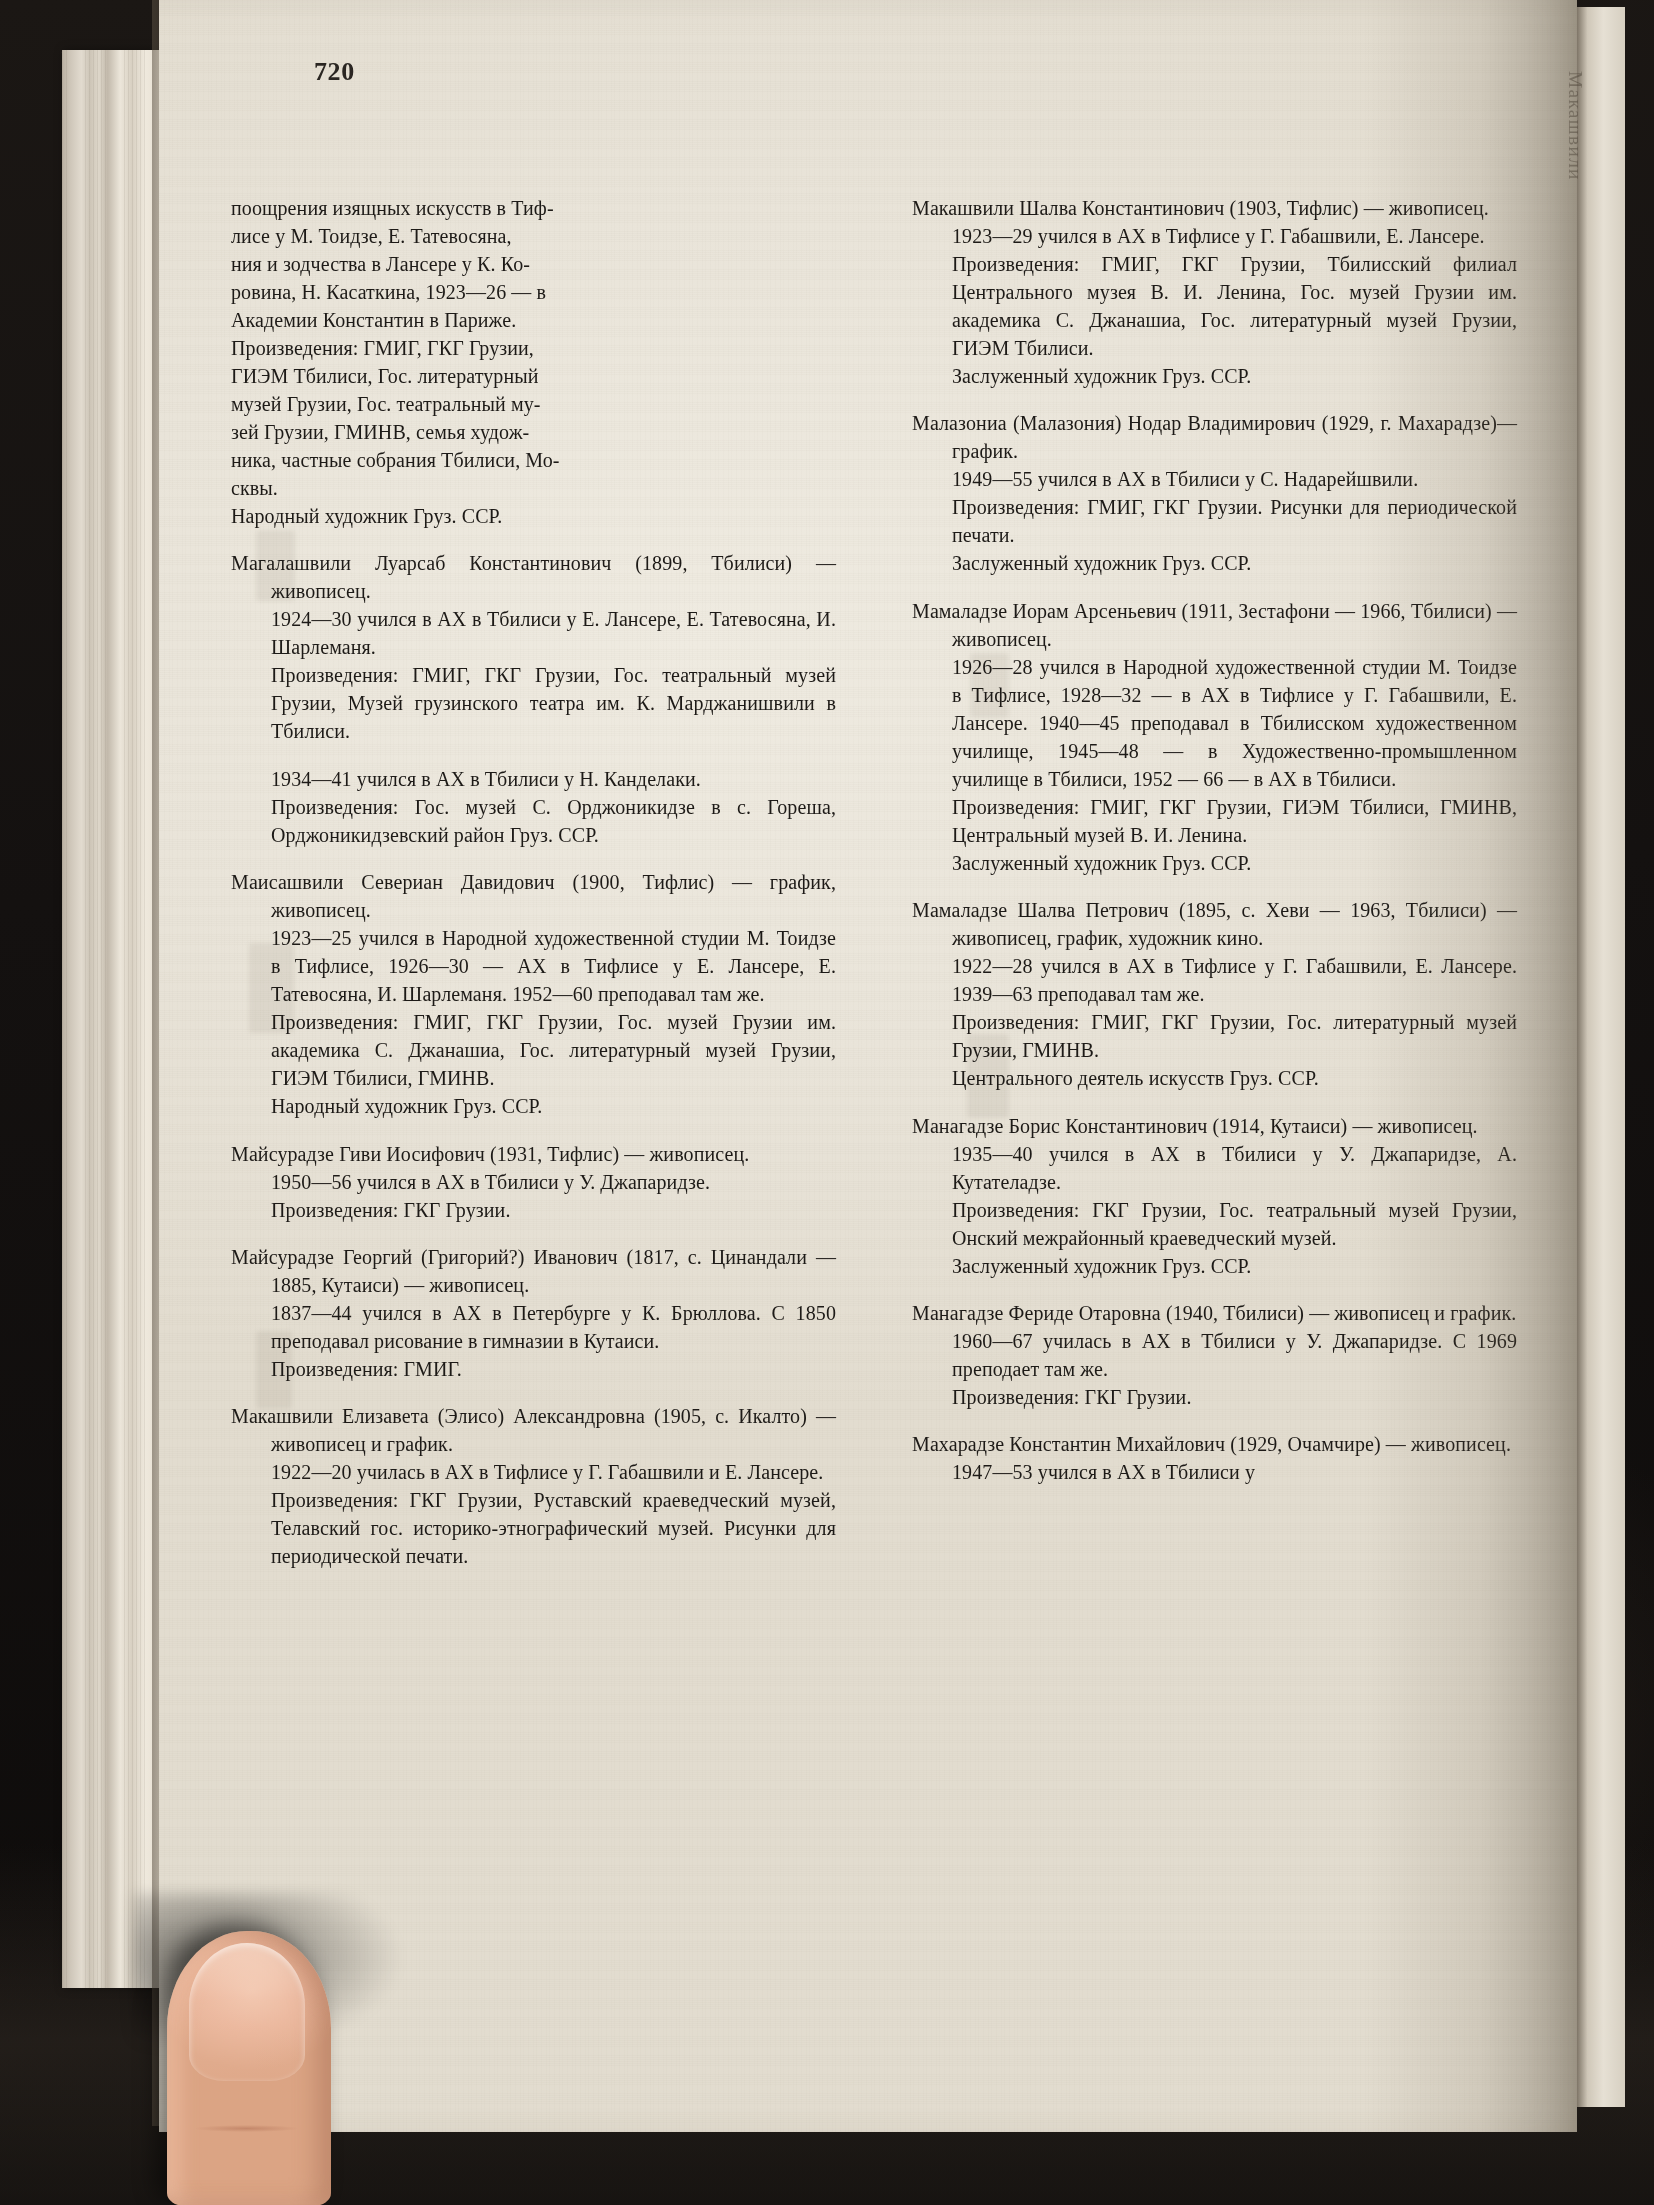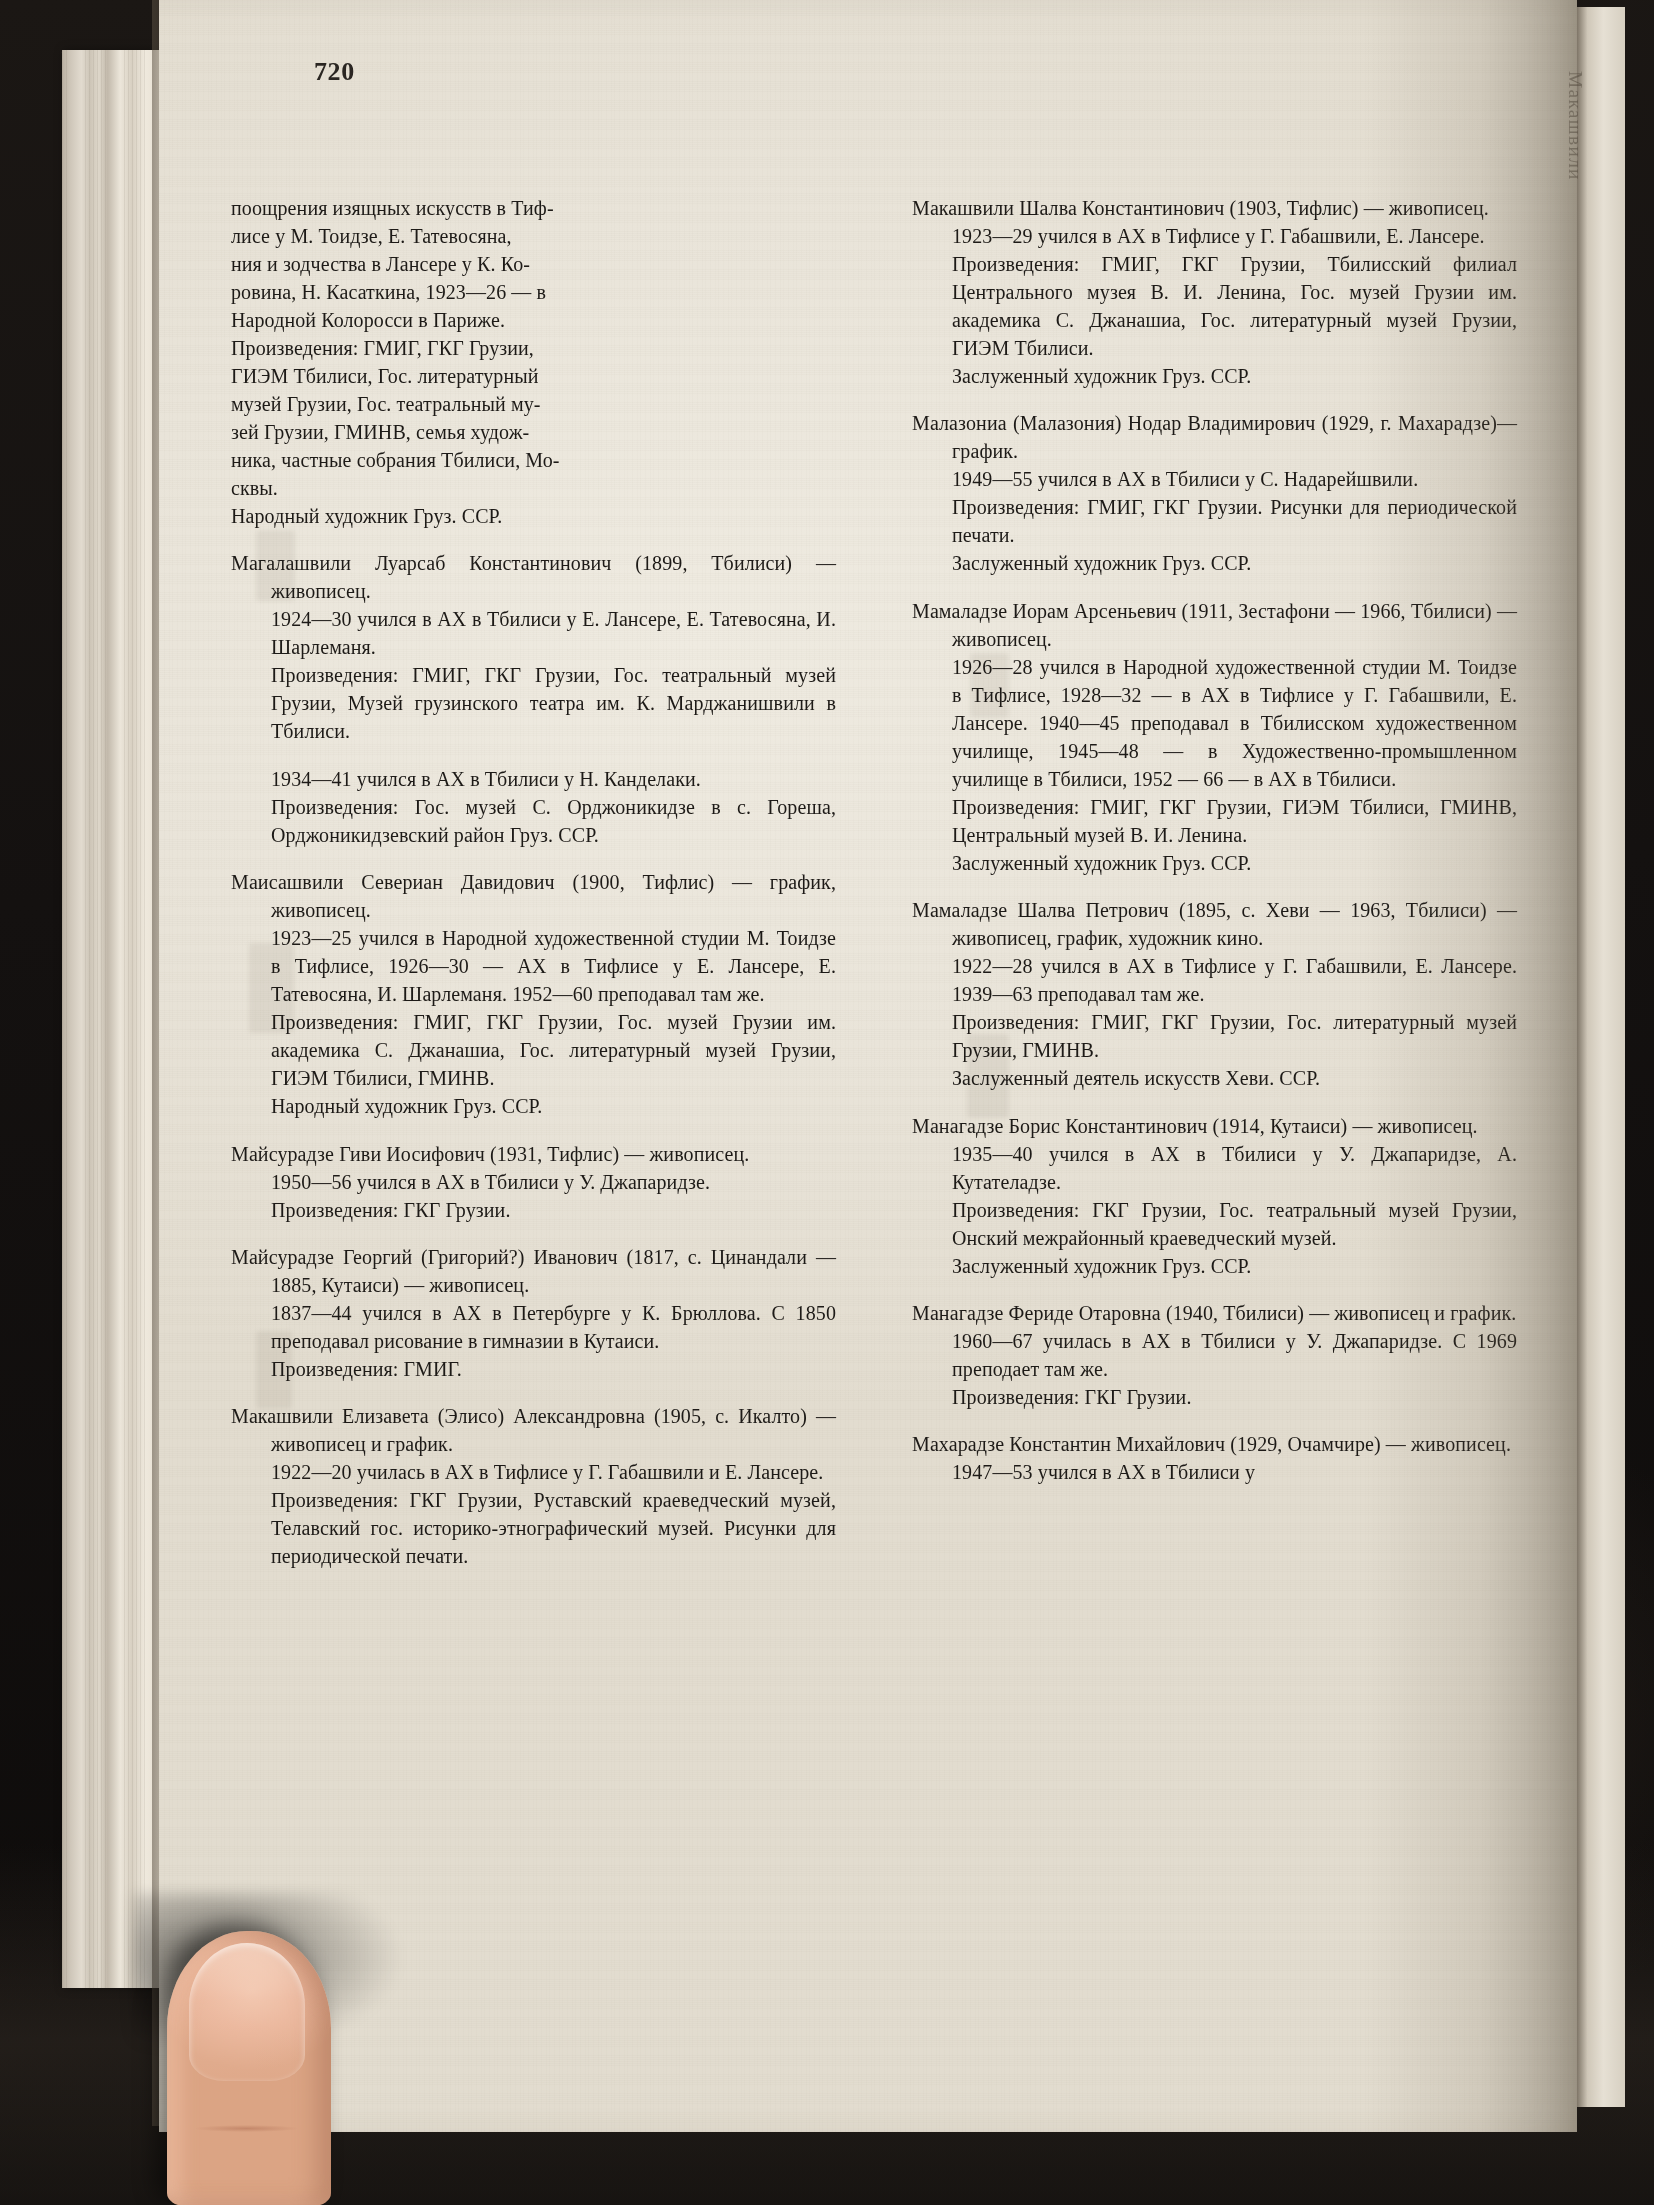--- a/index.html
+++ b/index.html
@@ -188,21 +188,21 @@
 
     <div class="columns">
 
       <div class="col">
 
         <div class="entry">
           <p class="body norun" style="padding-left:0">поощрения изящных искусств в Тиф-</p>
           <p class="body norun" style="padding-left:0">лисе у М. Тоидзе, Е. Татевосяна,</p>
           <p class="body norun" style="padding-left:0">ния и зодчества в Лансере у К. Ко-</p>
           <p class="body norun" style="padding-left:0">ровина, Н. Касаткина, 1923—26 — в</p>
-          <p class="body norun" style="padding-left:0">Народной Колоросси в Париже.</p>
+          <p class="body norun" style="padding-left:0">Академии Константин в Париже.</p>
           <p class="body norun" style="padding-left:0">Произведения: ГМИГ, ГКГ Грузии,</p>
           <p class="body norun" style="padding-left:0">ГИЭМ Тбилиси, Гос. литературный</p>
           <p class="body norun" style="padding-left:0">музей Грузии, Гос. театральный му-</p>
           <p class="body norun" style="padding-left:0">зей Грузии, ГМИНВ, семья худож-</p>
           <p class="body norun" style="padding-left:0">ника, частные собрания Тбилиси, Мо-</p>
           <p class="body norun" style="padding-left:0">сквы.</p>
           <p class="body norun" style="padding-left:0">Народный художник Груз. ССР.</p>
         </div>
 
         <div class="entry">
@@ -263,21 +263,21 @@
           <p class="head">Мамаладзе Иорам Арсеньевич (1911, Зестафони — 1966, Тбилиси) — живописец.</p>
           <p class="body">1926—28 учился в Народной художественной студии М. Тоидзе в Тифлисе, 1928—32 — в АХ в Тифлисе у Г. Габашвили, Е. Лансере. 1940—45 преподавал в Тбилисском художественном училище, 1945—48 — в Художественно-промышленном училище в Тбилиси, 1952 — 66 — в АХ в Тбилиси.</p>
           <p class="body">Произведения: ГМИГ, ГКГ Грузии, ГИЭМ Тбилиси, ГМИНВ, Центральный музей В. И. Ленина.</p>
           <p class="body">Заслуженный художник Груз. ССР.</p>
         </div>
 
         <div class="entry">
           <p class="head">Мамаладзе Шалва Петрович (1895, с. Хеви — 1963, Тбилиси) — живописец, график, художник кино.</p>
           <p class="body">1922—28 учился в АХ в Тифлисе у Г. Габашвили, Е. Лансере. 1939—63 преподавал там же.</p>
           <p class="body">Произведения: ГМИГ, ГКГ Грузии, Гос. литературный музей Грузии, ГМИНВ.</p>
-          <p class="body">Заслуженный деятель искусств Хеви. ССР.</p>
+          <p class="body">Центрального деятель искусств Груз. ССР.</p>
         </div>
 
         <div class="entry">
           <p class="head">Манагадзе Борис Константинович (1914, Кутаиси) — живописец.</p>
           <p class="body">1935—40 учился в АХ в Тбилиси у У. Джапаридзе, А. Кутателадзе.</p>
           <p class="body">Произведения: ГКГ Грузии, Гос. театральный музей Грузии, Онский межрайонный краеведческий музей.</p>
           <p class="body">Заслуженный художник Груз. ССР.</p>
         </div>
 
         <div class="entry">

